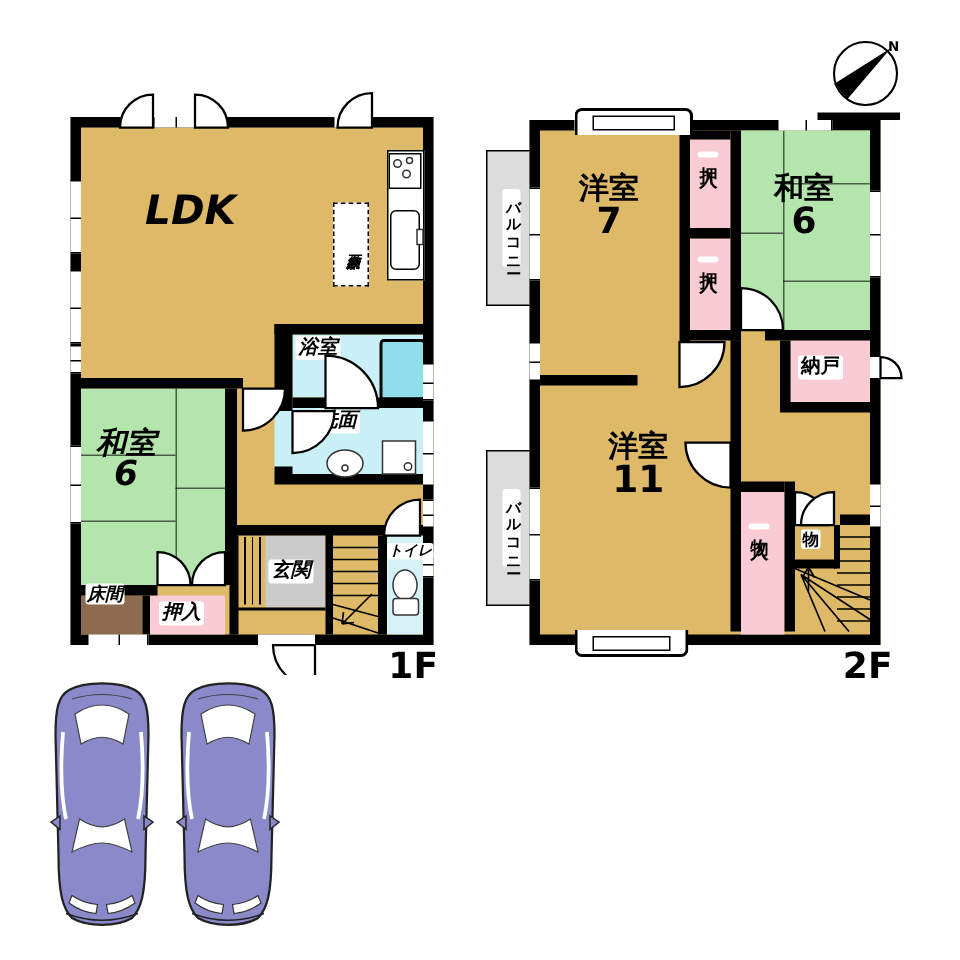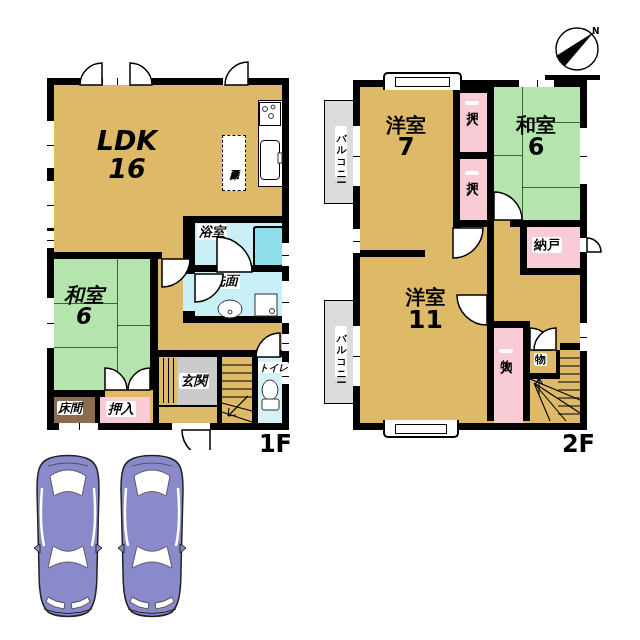--- a/index.html
+++ b/index.html
@@ -94,31 +94,30 @@
     <div class="winv" style="left:228px;top:195px;height:42px;"></div>
     <div class="winv" style="left:228px;top:248px;height:17px;"></div>
     <div class="winv" style="left:228px;top:282px;height:16px;"></div>
     <div class="winh" style="left:4px;top:338px;width:39px;"></div>
     <div class="winh" style="left:48px;top:-7px;width:28px;"></div>
     <div class="gap" style="left:169px;top:-7px;width:25px;height:7px;"></div>
     <div class="gap" style="left:118px;top:338px;width:38px;height:7px;"></div>
 
     <div class="bigname" style="left:28px;top:42px;width:90px;font-size:27px;">
       <div>LDK</div>
-      <div>16</div>
     </div>
     <div class="bigname" style="left:0;top:200px;width:60px;font-size:20px;">
       <div>和室</div>
       <div style="font-size:23px;">6</div>
     </div>
     <div class="rlabel" style="left:143px;top:139px;">浴室</div>
     <div class="rlabel" style="left:156px;top:188px;">洗面</div>
     <div class="rlabel" style="left:204px;top:277px;font-size:9.5px;padding:0 1px;">トイレ</div>
     <div class="rlabel" style="left:125px;top:288px;">玄関</div>
-    <div class="rlabel" style="left:3px;top:316px;font-size:12px;padding:0 1px;">床間</div>
+    <div class="rlabel" style="left:3px;top:304px;font-size:12px;padding:0 1px;">床間</div>
     <div class="rlabel" style="left:52px;top:316px;">押入</div>
 
     <svg class="svgov" style="left:-27px;top:-27px;width:282px;height:392px;" viewBox="-27 -27 282 392">
       <g fill="#fff" stroke="#000" stroke-width="1.5">
         <path d="M48,0 V-22 A22,22 0 0 0 26,0 Z"></path>
         <path d="M76,0 V-22 A22,22 0 0 1 98,0 Z"></path>
         <path d="M194,0 V-23 A23,23 0 0 0 171,0 Z"></path>
         <path d="M108,174 V202 A28,28 0 0 0 136,174 Z"></path>
         <path d="M163,187 V152 A35,35 0 0 1 198,187 Z"></path>
         <path d="M141,189 H169 A28,28 0 0 1 141,217 Z"></path>

